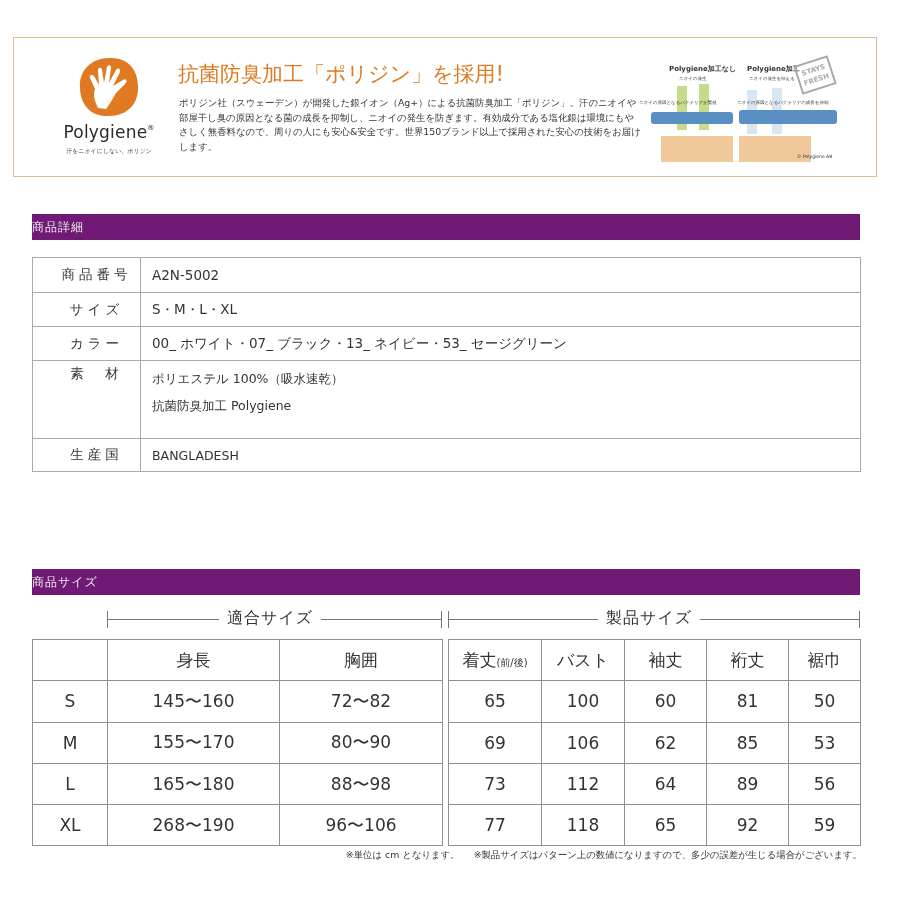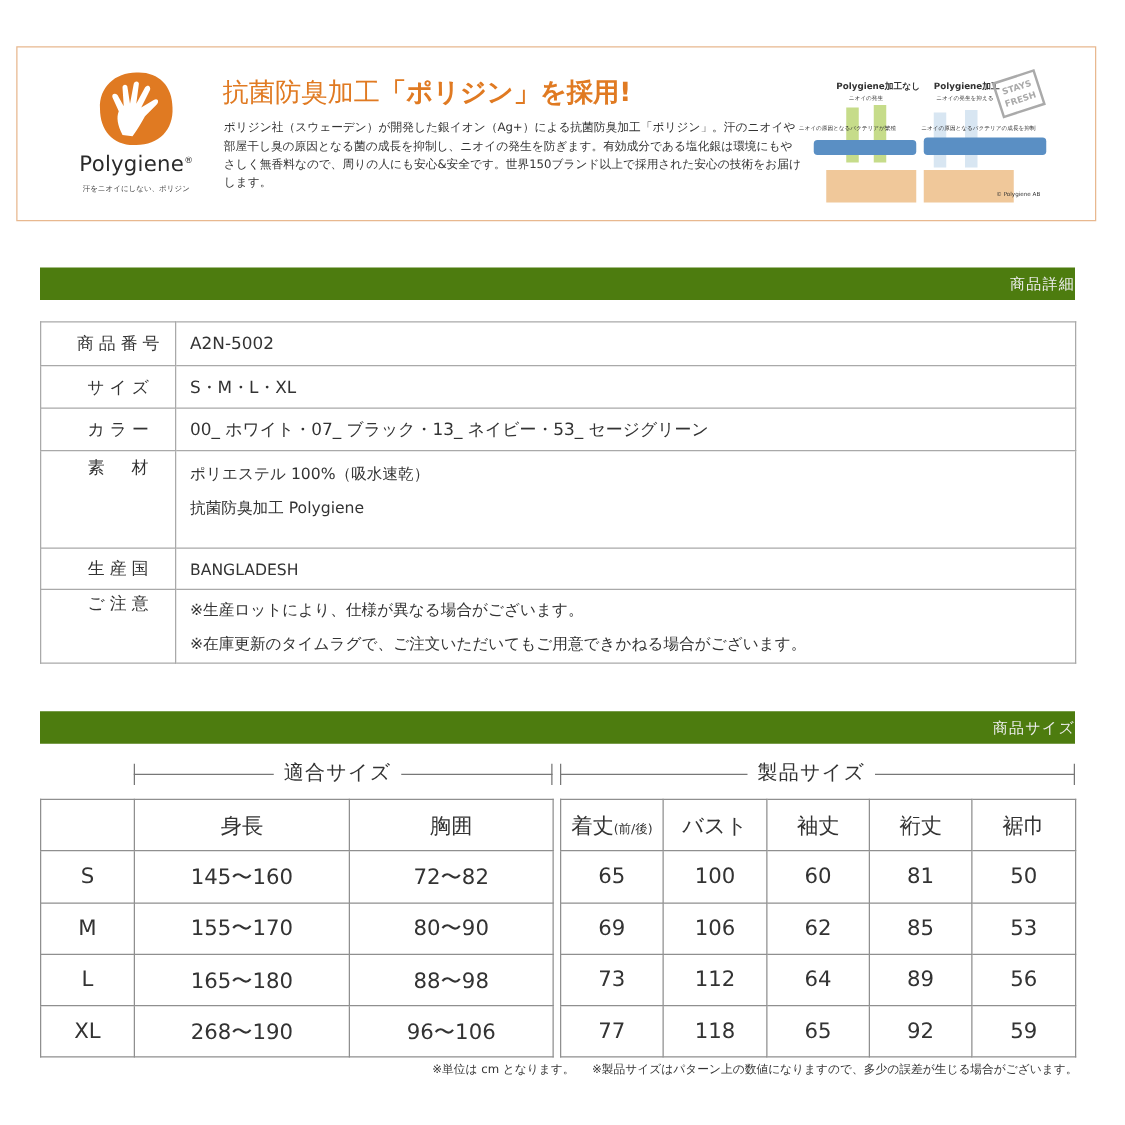--- a/index.html
+++ b/index.html
@@ -8,32 +8,32 @@
 
   
   .banner { position: absolute; left: 13px; top: 37px; width: 864px; height: 140px; border: 1px solid #e8b88f; background: #fff; }
   .logo { position: absolute; left: 40px; top: 14px; width: 110px; height: 112px; }
   .logo-mark { position: absolute; left: 24px; top: 4px; width: 62px; height: 62px; }
   .logo-word { position: absolute; left: 0; top: 70px; width: 110px; text-align: center; font-family: "DejaVu Sans", sans-serif; font-size: 17px; color: #2a2a2a; letter-spacing: 0.2px; }
   .logo-word sup { font-size: 7px; vertical-align: top; position: relative; top: 2px; }
   .logo-tag { position: absolute; left: 0; top: 95px; width: 110px; text-align: center; font-size: 6px; color: #444; }
 
   .banner-title { position: absolute; left: 164px; top: 22px; font-size: 21px; color: #e07a22; white-space: nowrap; }
-  .banner-title .b { font-weight: bold; }
+  .banner-title .b { font-weight: normal; }
   .banner-text { position: absolute; left: 165px; top: 58px; width: 462px; font-size: 9.4px; line-height: 14.5px; color: #333; }
 
   .diagram { position: absolute; left: 633px; top: 12px; width: 215px; height: 118px; }
   .dg-h { position: absolute; font-size: 7px; font-weight: bold; color: #333; white-space: nowrap; }
   .dg-s { position: absolute; font-size: 4.5px; color: #333; white-space: nowrap; }
   .skin { position: absolute; background: #f0c89a; }
   .fabric { position: absolute; background: #5a8fc4; border-radius: 3px; }
   .stamp { position: absolute; left: 150px; top: 10px; width: 36px; height: 30px; border: 2px solid #aaa; color: #aaa; font-size: 7px; font-weight: bold; line-height: 10px; text-align: center; transform: rotate(-18deg); padding-top: 3px; }
 
   
-  .section-bar { position: absolute; left: 32px; width: 828px; height: 26px; background: #4d7c0f; color: #eee; font-size: 12px; text-align: right; line-height: 26px; letter-spacing: 1px; }
+  .section-bar { position: absolute; left: 32px; width: 828px; height: 26px; background: #701a75; color: #eee; font-size: 12px; text-align: left; line-height: 26px; letter-spacing: 1px; }
 
   
   .details { position: absolute; left: 32px; top: 257px; width: 829px; border-collapse: collapse; }
   .details td { border: 1px solid #a9a9a9; font-size: 13.5px; color: #333; vertical-align: middle; }
   .details td.lbl { width: 108px; text-align: center; letter-spacing: 4px; padding-left: 20px; }
   .details td.val { padding-left: 11px; }
   .details .multi td { vertical-align: top; }
   .details .line { display: block; line-height: 27px; }
 
   
@@ -109,27 +109,20 @@
     <td class="lbl" style="padding-top:4px;">素　材</td>
     <td class="val" style="padding-top:4px;font-size:12.5px;">
       <span class="line">ポリエステル 100%（吸水速乾）</span>
       <span class="line">抗菌防臭加工 Polygiene</span>
     </td>
   </tr>
   <tr style="height:33px;">
     <td class="lbl">生産国</td>
     <td class="val" style="font-size:12.5px;">BANGLADESH</td>
   </tr>
-  <tr class="multi" style="height:59px;">
-    <td class="lbl" style="padding-top:2px;">ご注意</td>
-    <td class="val" style="padding-top:2px;font-size:12.5px;">
-      <span class="line">※生産ロットにより、仕様が異なる場合がございます。</span>
-      <span class="line">※在庫更新のタイムラグで、ご注文いただいてもご用意できかねる場合がございます。</span>
-    </td>
-  </tr>
 </tbody>
   </table>
 
 <div class="section-bar" style="top:569px;">商品サイズ</div>
 
 <div class="group-head" style="left:107px;width:388px;">
   <div class="tick" style="left:0;"></div>
   <div class="rule" style="left:0;width:335px;"></div>
   <div class="tick" style="left:334px;"></div>
   <div class="title" style="left:112px;">適合サイズ</div>
@@ -167,21 +160,21 @@
     <td>XL</td>
     <td>268〜190</td>
     <td>96〜106</td>
   </tr>
 </tbody>
   </table>
 
 <table class="size-table" style="left:448px;width:413px;">
   <tbody>
       <tr>
-    <th style="width:82px;"><span>着丈</span><small>(前/後)</small></th>
+    <th style="width:93px;"><span>着丈</span><small>(前/後)</small></th>
     <th style="width:83px;">バスト</th>
     <th style="width:82px;">袖丈</th>
     <th style="width:82px;">裄丈</th>
     <th>裾巾</th>
   </tr>
   <tr>
     <td>65</td>
     <td>100</td>
     <td>60</td>
     <td>81</td>

